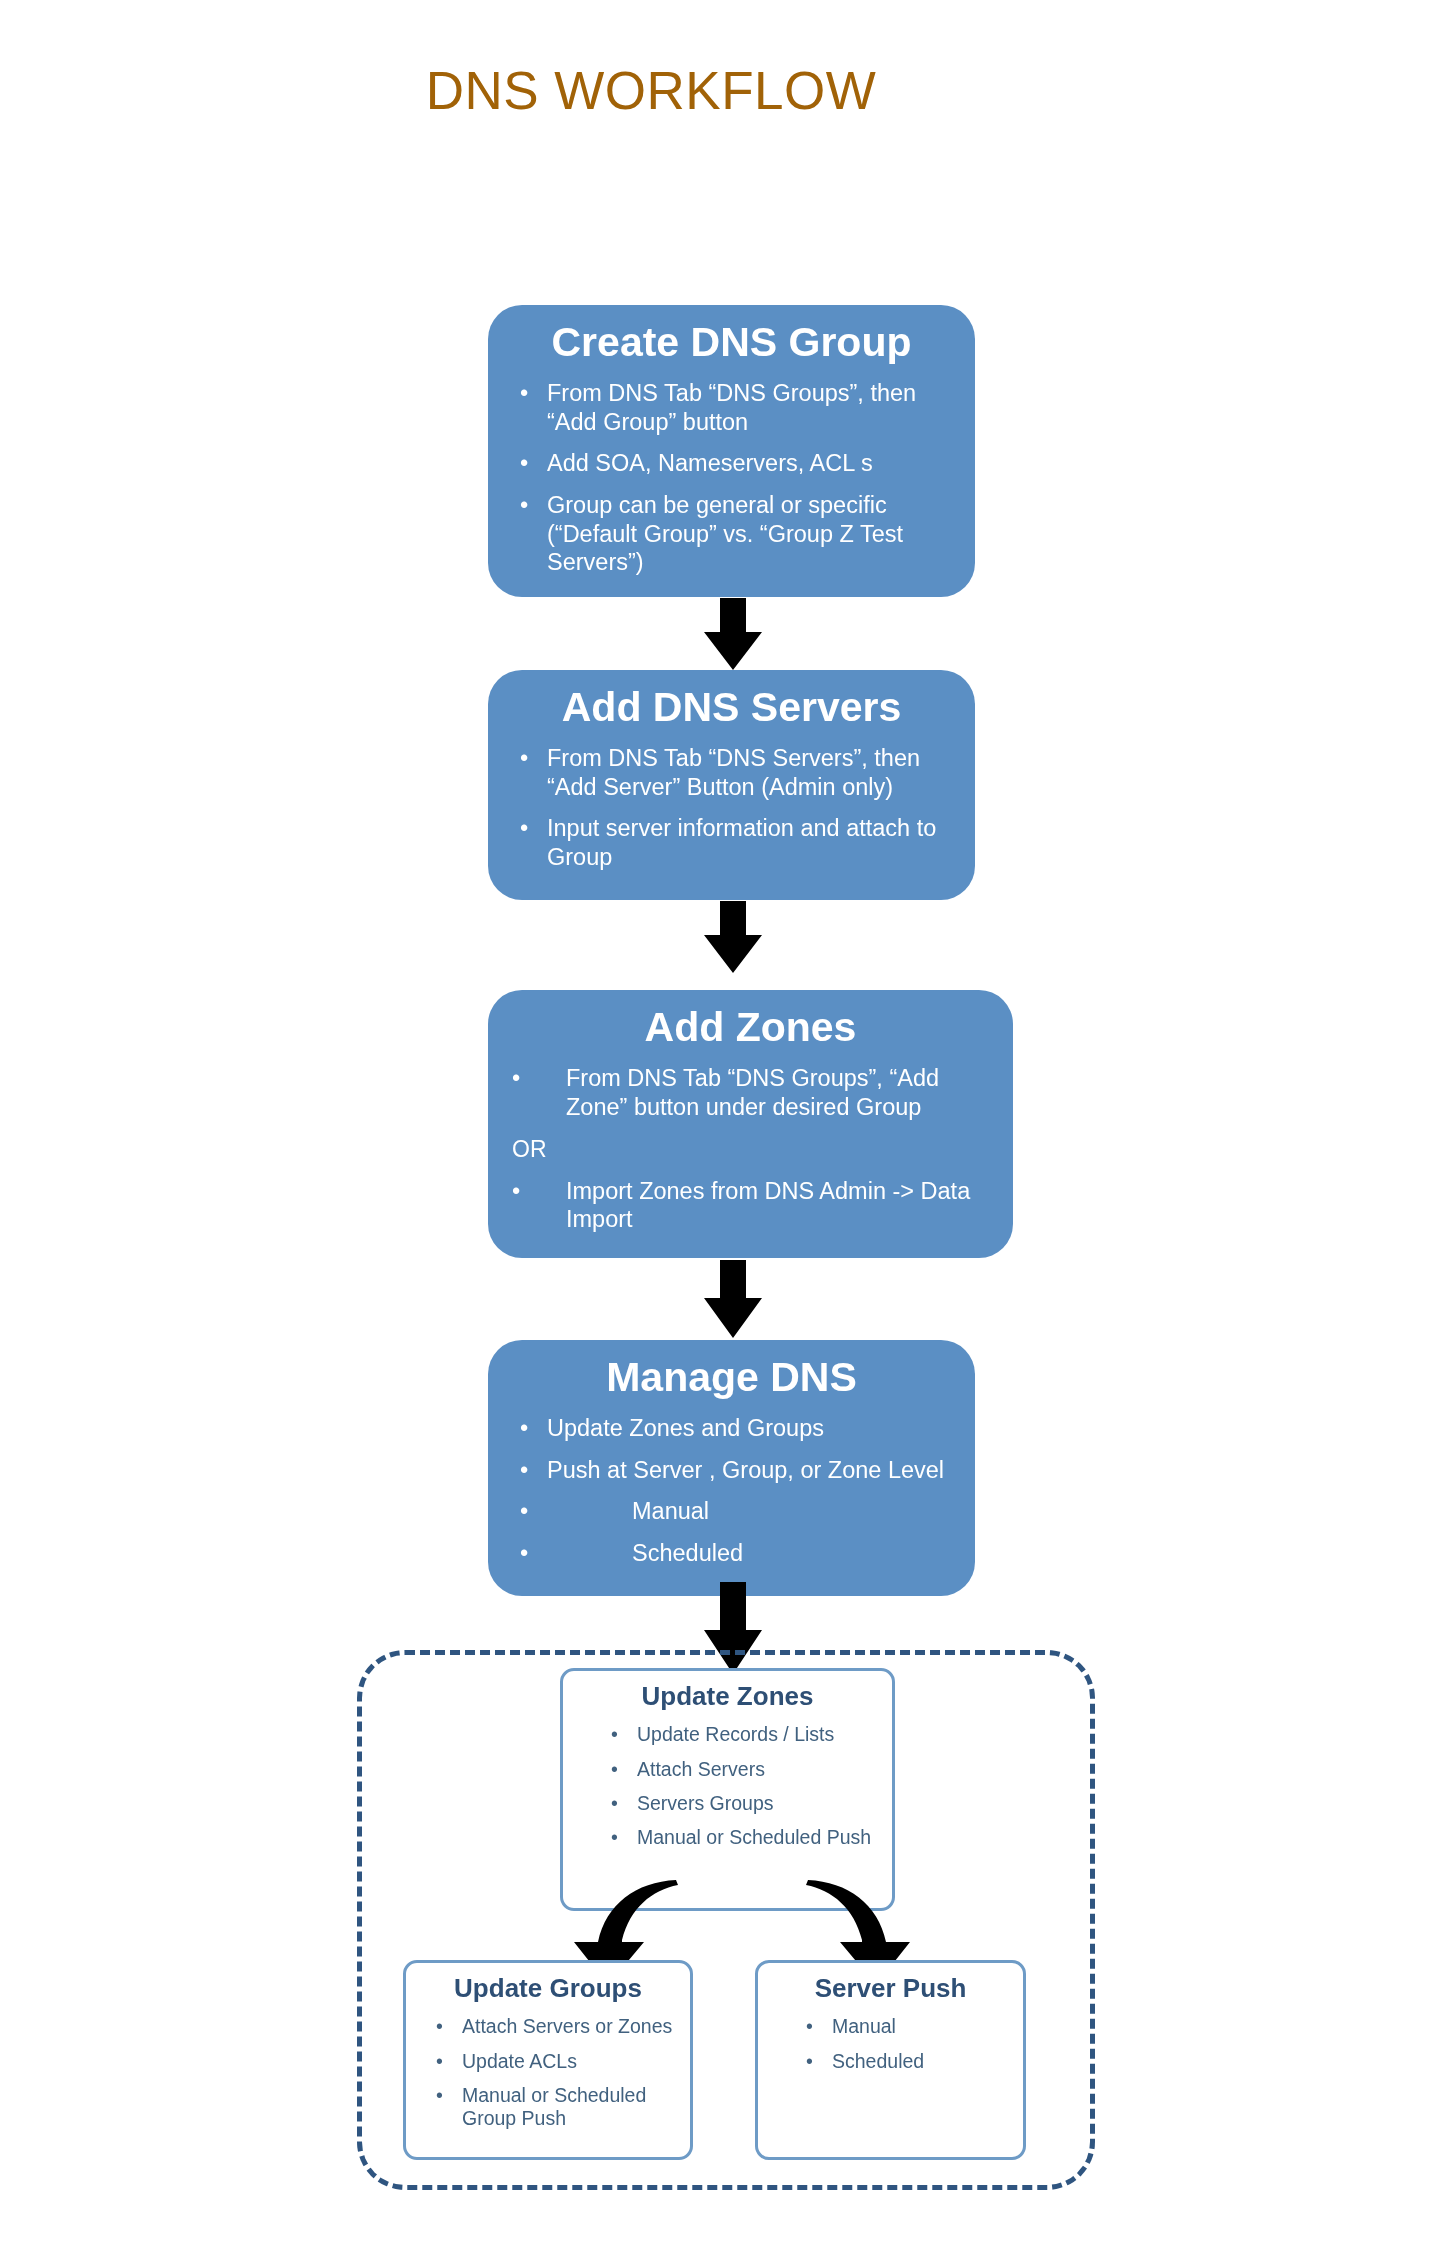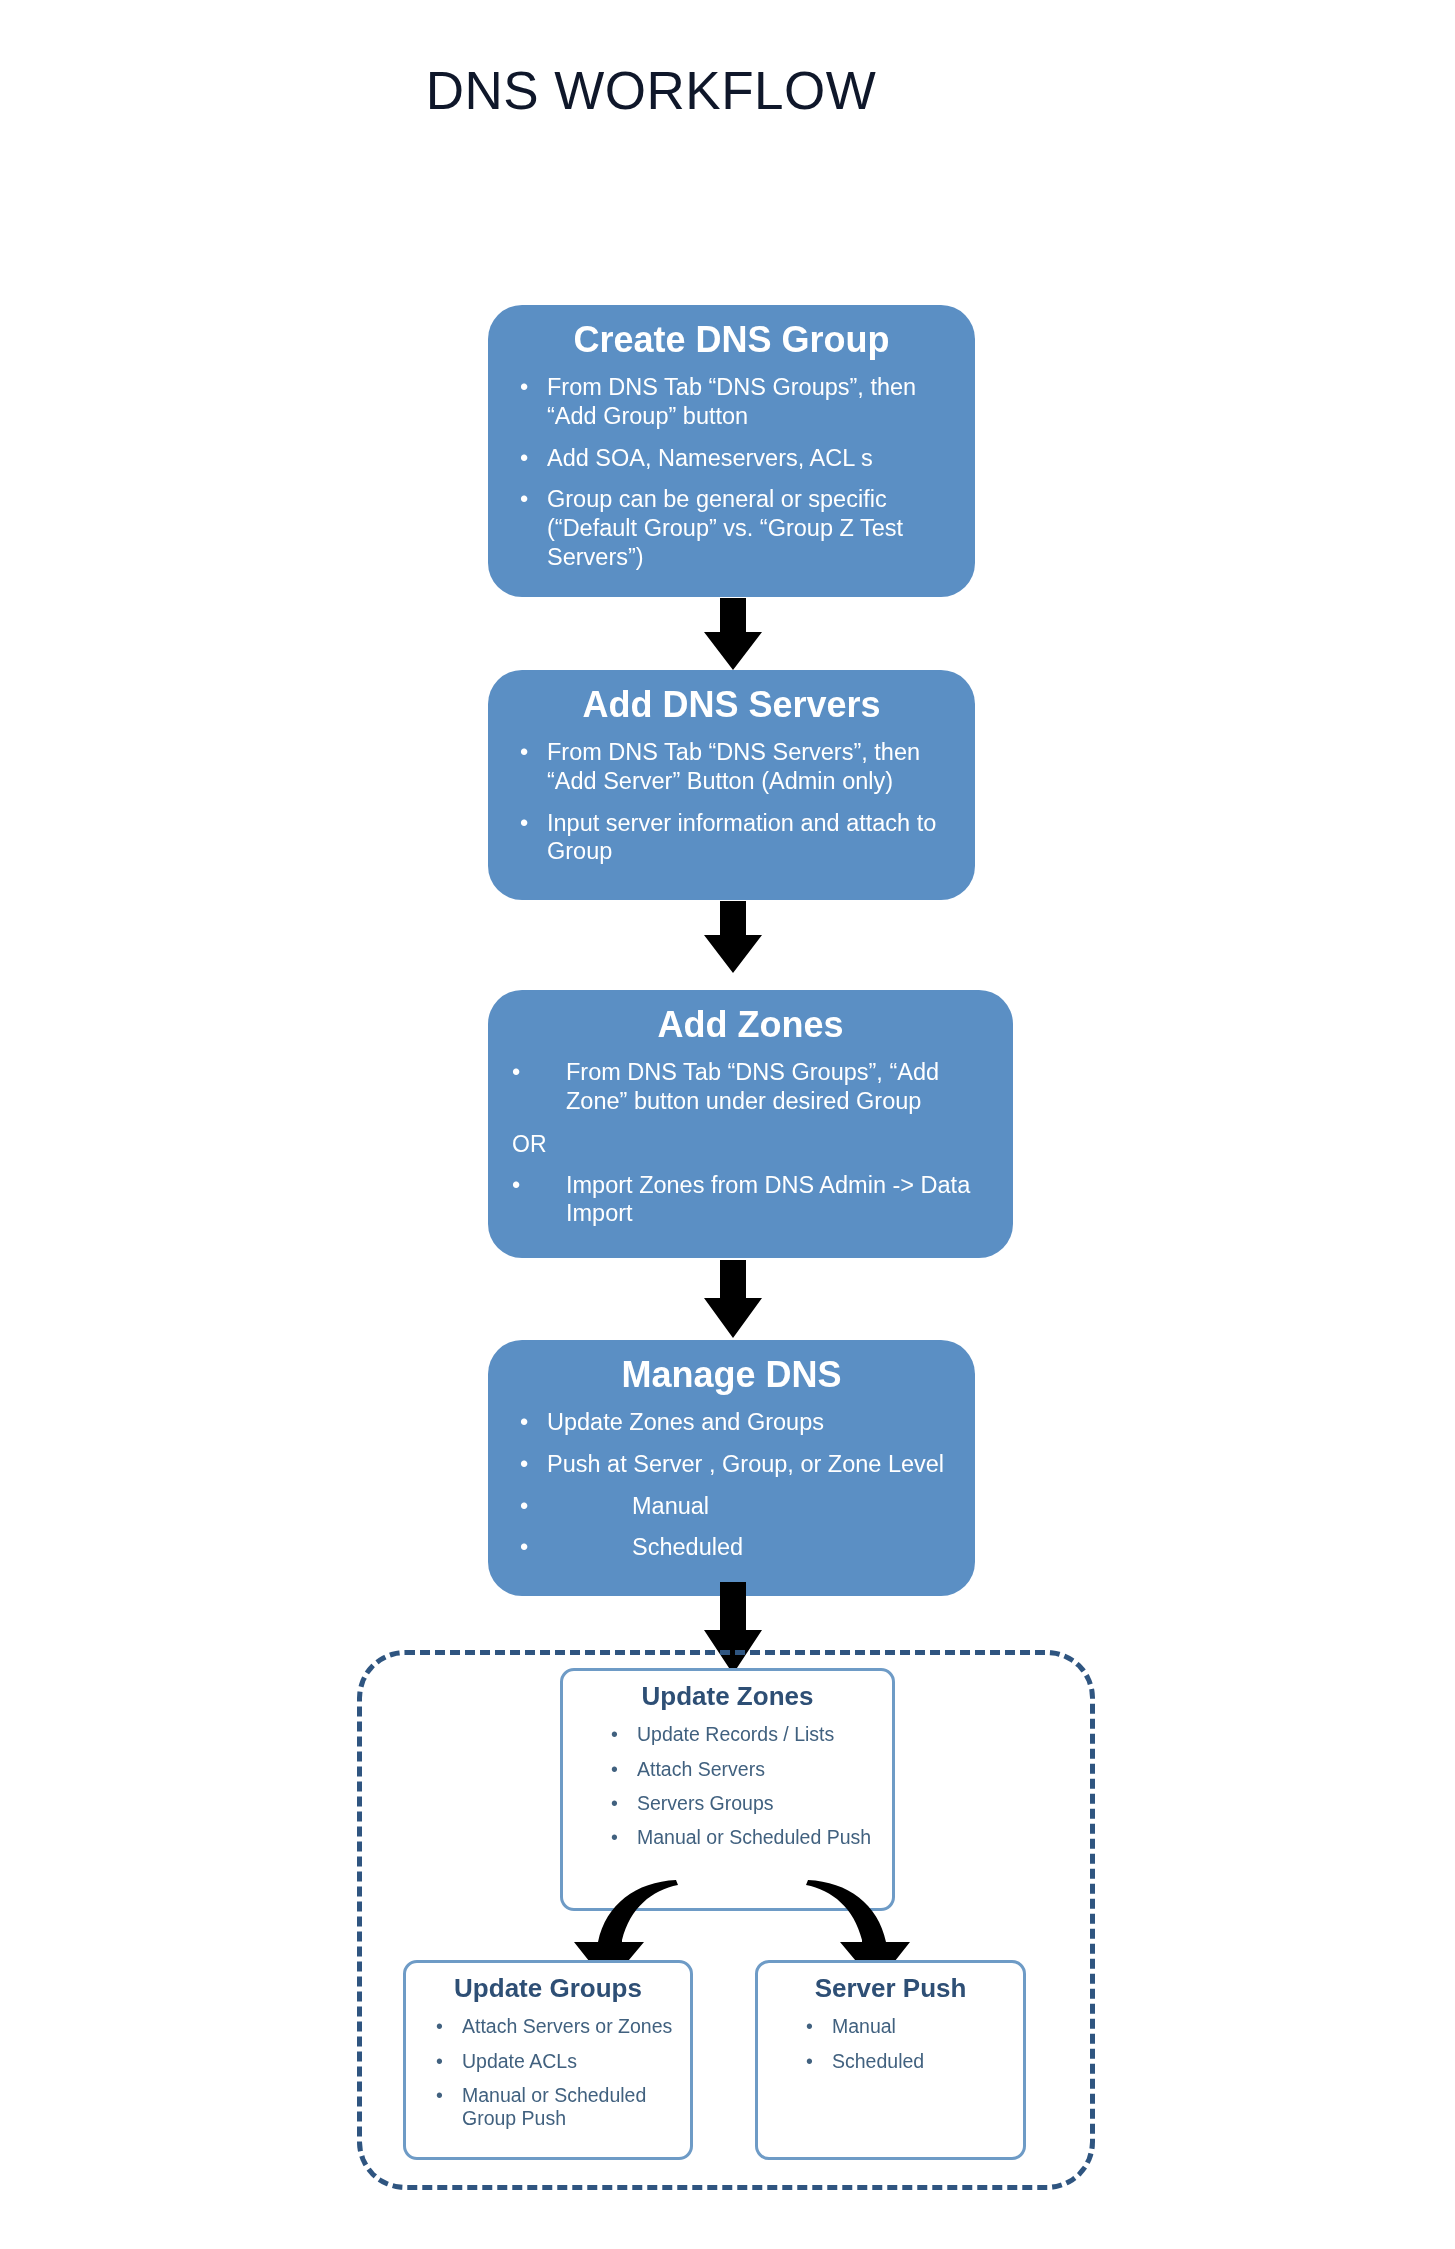--- a/index.html
+++ b/index.html
@@ -17,38 +17,38 @@
 
   
   #page-title {
     position: absolute;
     left: 0;
     top: 60px;
     width: 1302px;
     text-align: center;
     font-size: 53px;
     font-weight: 400;
-    color: #0f172a;
+    color: #a16207;
     letter-spacing: 0.5px;
     font-family: "Liberation Sans", sans-serif;
   }
 
   
   .step-box {
     position: absolute;
     background: #5b8fc4;
     border-radius: 34px;
     box-sizing: border-box;
     padding: 0;
     color: #ffffff;
   }
   .step-title {
     text-align: center;
     font-weight: bold;
-    font-size: 36px;
+    font-size: 41px;
     line-height: 1.15;
     color: #ffffff;
     padding-top: 14px;
   }
   .step-list {
     list-style: none;
     margin: 0;
     padding: 0;
   }
   .step-list li {

